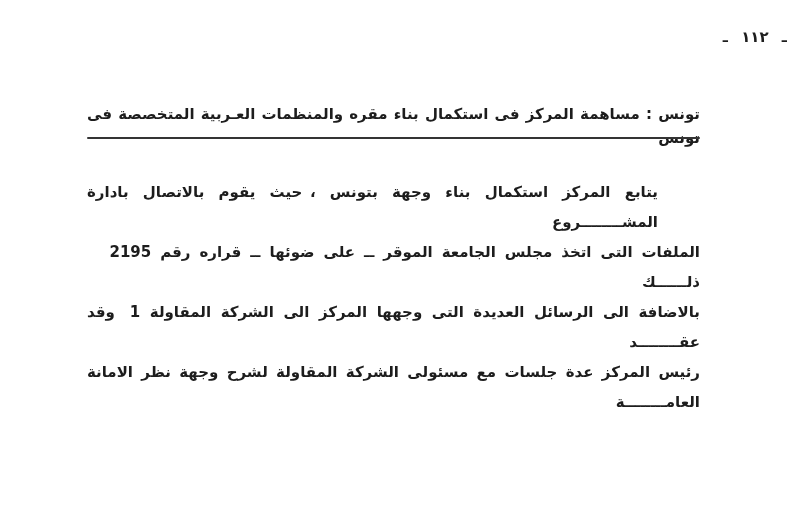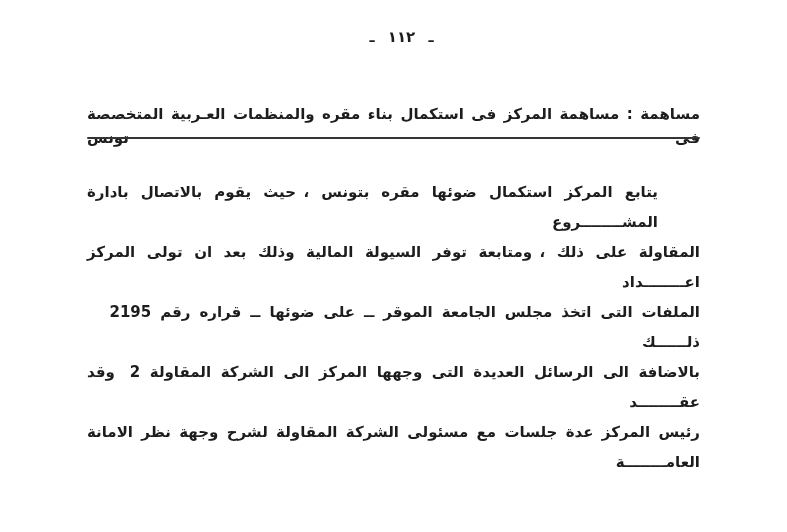--- a/index.html
+++ b/index.html
@@ -11,21 +11,20 @@
     background: #ffffff;
     font-family: "DejaVu Sans", sans-serif;
     color: #1d1d1d;
     overflow: hidden;
   }
   .page-number {
     position: absolute;
     top: 28px;
     left: 16px;
     right: 0;
-    text-align: center;
     direction: rtl;
     font-size: 15px;
     font-weight: 700;
     letter-spacing: 2px;
     word-spacing: 8px;
   }
   .heading-row {
     position: absolute;
     top: 102px;
     right: 87px;
@@ -65,28 +64,27 @@
   .line.indent { padding-right: 42px; }
 </style>
 </head>
 <body>
 
 <div class="page">
 
   <div class="page-number">ـ ١١٢ ـ</div>
 
   <div class="heading-row">
-    <span class="heading-label">مساهمة :</span>
+    <span class="heading-label">تونس :</span>
     <span class="heading-text">مساهمة المركز فى استكمال بناء مقره والمنظمات العـربية المتخصصة فى تونس</span>
   </div>
 
   <div class="heading-underline"></div>
 
   <div class="body-text">
-    <div class="line indent">يتابع المركز استكمال ضوئها مقره بتونس ، حيث يقوم بالاتصال بادارة المشــــــــروع</div>
-    <div class="line">المقاولة على ذلك ، ومتابعة توفر السيولة المالية وذلك بعد ان تولى المركز اعــــــــداد</div>
+    <div class="line indent">يتابع المركز استكمال بناء وجهة بتونس ، حيث يقوم بالاتصال بادارة المشــــــــروع</div>
     <div class="line">الملفات التى اتخذ مجلس الجامعة الموقر ــ على ضوئها ــ قراره رقم 2195  ذلــــــك</div>
-    <div class="line">بالاضافة الى الرسائل العديدة التى وجهها المركز الى الشركة المقاولة 2 وقد عقــــــــد</div>
+    <div class="line">بالاضافة الى الرسائل العديدة التى وجهها المركز الى الشركة المقاولة 1 وقد عقــــــــد</div>
     <div class="line">رئيس المركز عدة جلسات مع مسئولى الشركة المقاولة لشرح وجهة نظر الامانة العامــــــــة</div>
 
   </div>
 
 </div>
 
 </body></html>

